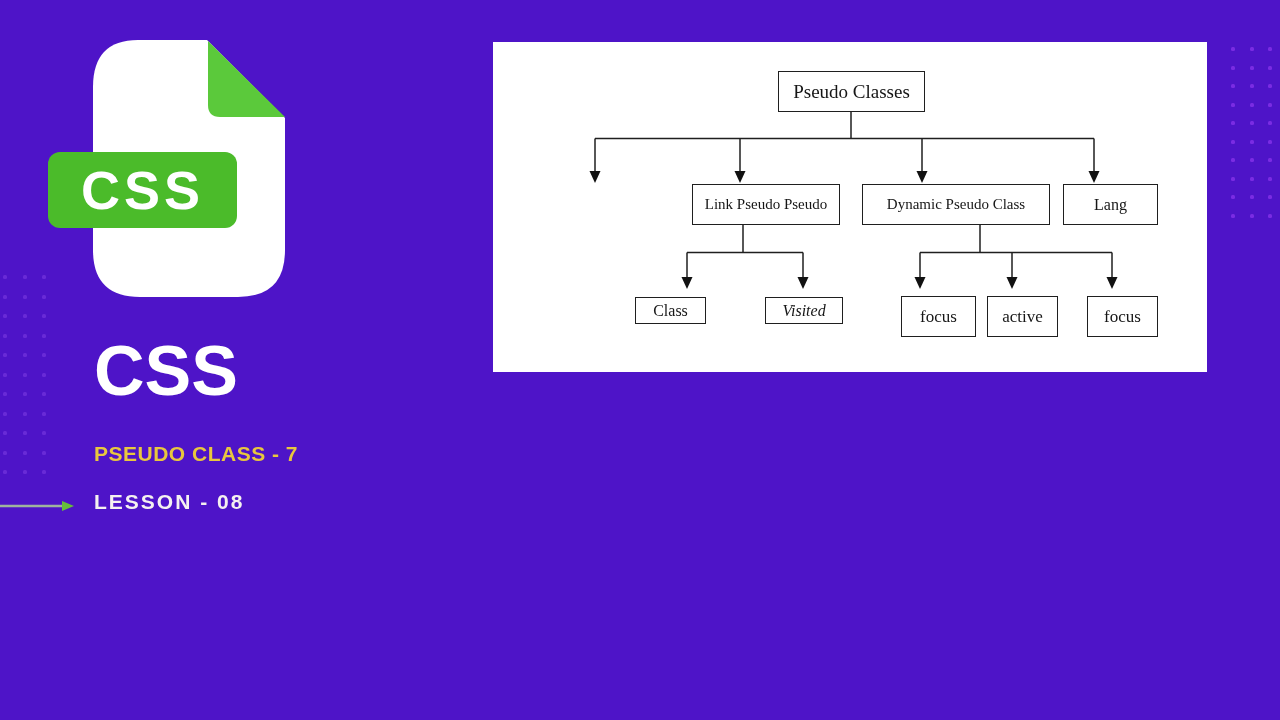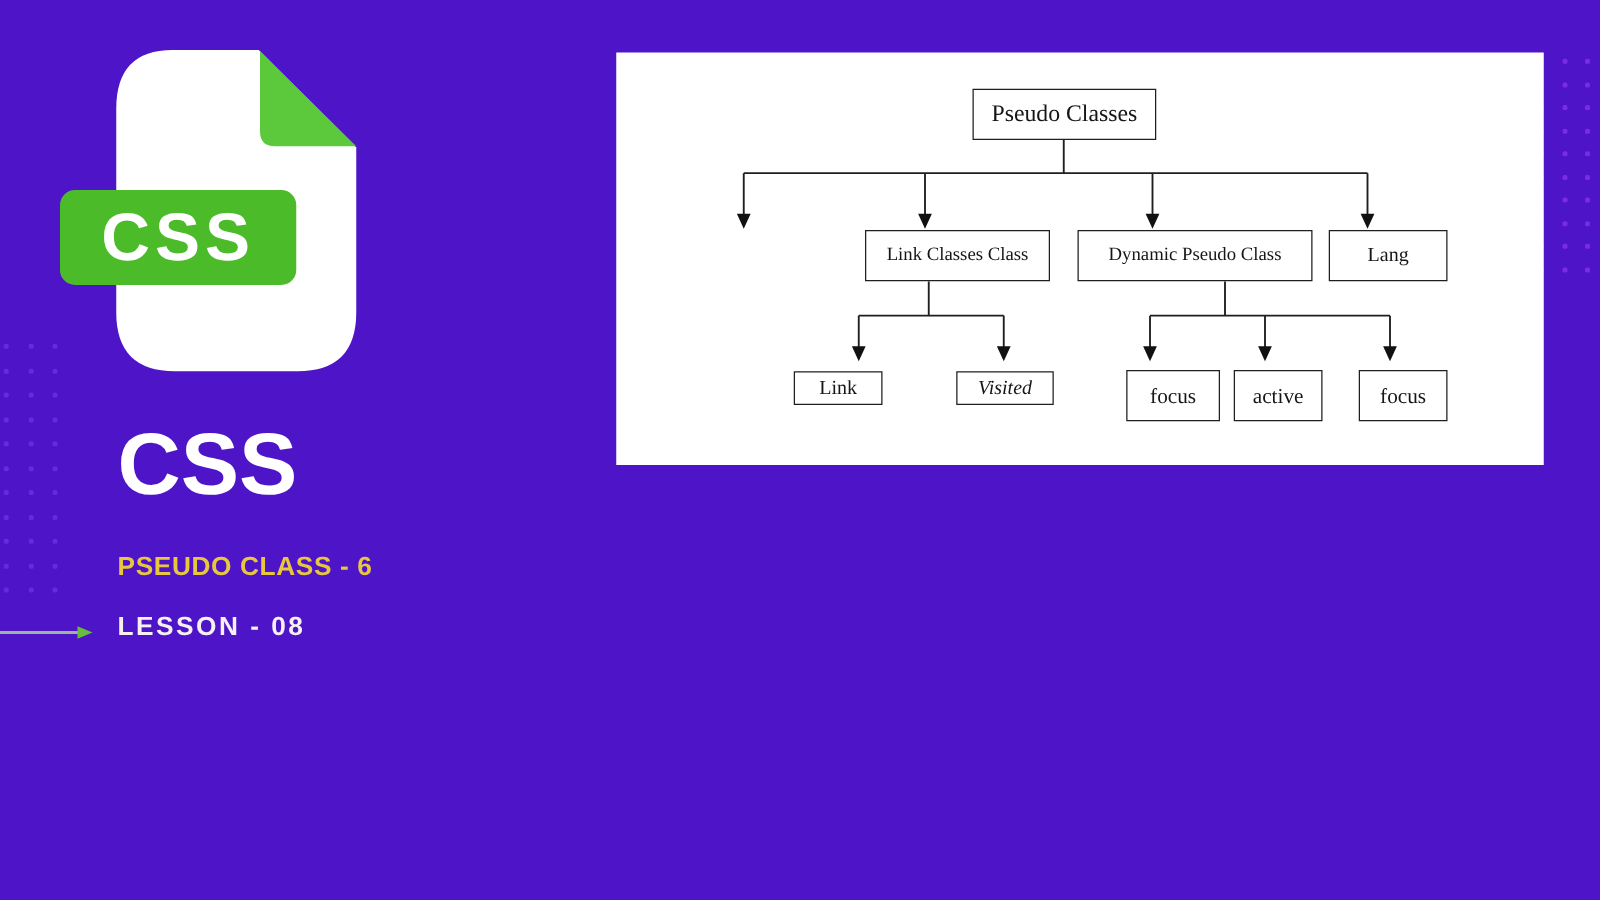--- a/index.html
+++ b/index.html
@@ -41,21 +41,20 @@
   .arrow-svg{position:absolute;left:0;top:498px;}
   
   .dots{position:absolute;}
   .dots i{position:absolute;display:block;border-radius:1.5px;}
   .dots-left{left:3px;top:275px;width:60px;height:220px;}
   .dots-right{left:1231px;top:47px;width:50px;height:190px;}
   
   .panel{
     position:absolute;left:493px;top:42px;width:714px;height:330px;
     background:var(--panel);
-    padding-left:28px;
   }
   .connectors{position:absolute;left:0;top:0;pointer-events:none;}
   .node{
     position:absolute;box-sizing:border-box;
     border:1.5px solid var(--line);background:#fff;color:#161616;
     display:flex;align-items:center;justify-content:center;
     font-family:"Liberation Serif","DejaVu Serif",serif;
     white-space:nowrap;
   }
   .fs19{font-size:19px;} .fs17{font-size:17px;} .fs16{font-size:16px;} .fs15{font-size:15px;}
@@ -137,21 +136,21 @@
     <svg width="245" height="262" viewBox="0 0 245 262">
       <path d="M 93 2 H 162 L 240 80 V 212 Q 240 259 193 259 H 95 Q 48 259 48 212 V 49 Q 48 2 93 2 Z" fill="#FFFFFF"></path>
       <path d="M 163 3 L 240 79 L 175 79 Q 163 79 163 67 Z" fill="#5BC93B"></path>
     </svg>
     <div class="badge">
       <span>CSS</span>
     </div>
   </div>
 
   <h1 class="title">CSS</h1>
-  <div class="subtitle">PSEUDO CLASS - 6</div>
+  <div class="subtitle">PSEUDO CLASS - 7</div>
   <div class="lesson">LESSON - 08</div>
 
   <svg class="arrow-svg" width="80" height="16" viewBox="0 0 80 16">
     <line x1="0" y1="8" x2="63" y2="8" stroke="#9FB39E" stroke-width="2.5"></line>
     <polygon points="62,3 62,13 74,8" fill="#66BE3C"></polygon>
   </svg>
 
   <div class="panel">
 
     <svg class="connectors" width="714" height="330" viewBox="0 0 714 330">
@@ -183,25 +182,25 @@
         <polygon points="188.5,235 199.5,235 194,247"></polygon>
         <polygon points="304.5,235 315.5,235 310,247"></polygon>
         <polygon points="421.5,235 432.5,235 427,247"></polygon>
         <polygon points="513.5,235 524.5,235 519,247"></polygon>
         <polygon points="613.5,235 624.5,235 619,247"></polygon>
       </g>
     </svg>
 
     <div class="node fs19" style="left:285px;top:29px;width:147px;height:41px;">Pseudo Classes</div>
 
-    <div class="node fs15" style="left:199px;top:142px;width:148px;height:41px;">Link Classes Class</div>
+    <div class="node fs15" style="left:199px;top:142px;width:148px;height:41px;">Link Pseudo Pseudo</div>
     <div class="node fs15" style="left:369px;top:142px;width:188px;height:41px;">Dynamic Pseudo Class</div>
     <div class="node fs16" style="left:570px;top:142px;width:95px;height:41px;">Lang</div>
 
-    <div class="node fs16" style="left:142px;top:255px;width:71px;height:27px;">Link</div>
+    <div class="node fs16" style="left:142px;top:255px;width:71px;height:27px;">Class</div>
     <div class="node fs16" style="left:272px;top:255px;width:78px;height:27px;font-style:italic;">Visited</div>
 
     <div class="node fs17" style="left:408px;top:254px;width:75px;height:41px;">focus</div>
     <div class="node fs17" style="left:494px;top:254px;width:71px;height:41px;">active</div>
     <div class="node fs17" style="left:594px;top:254px;width:71px;height:41px;">focus</div>
   </div>
 
 </div>
 
 </body></html>

